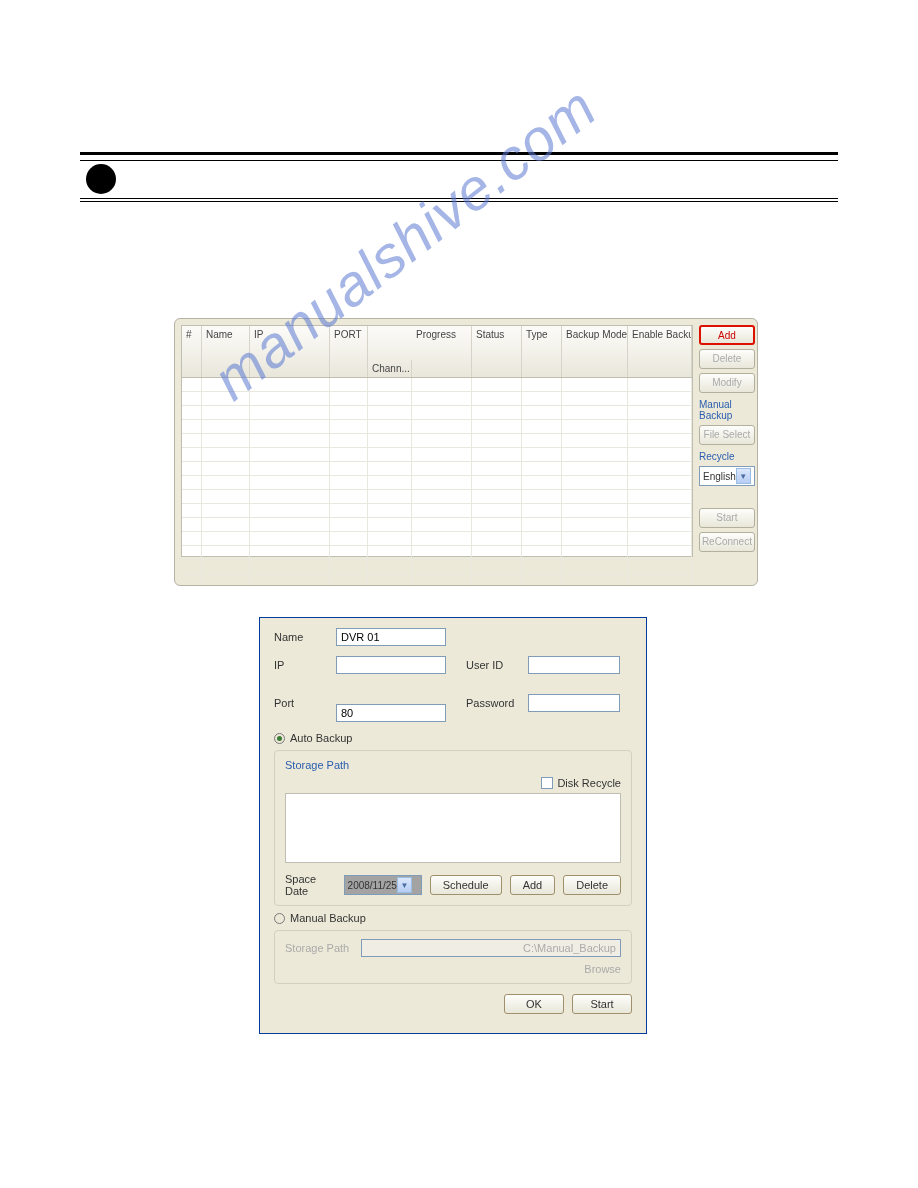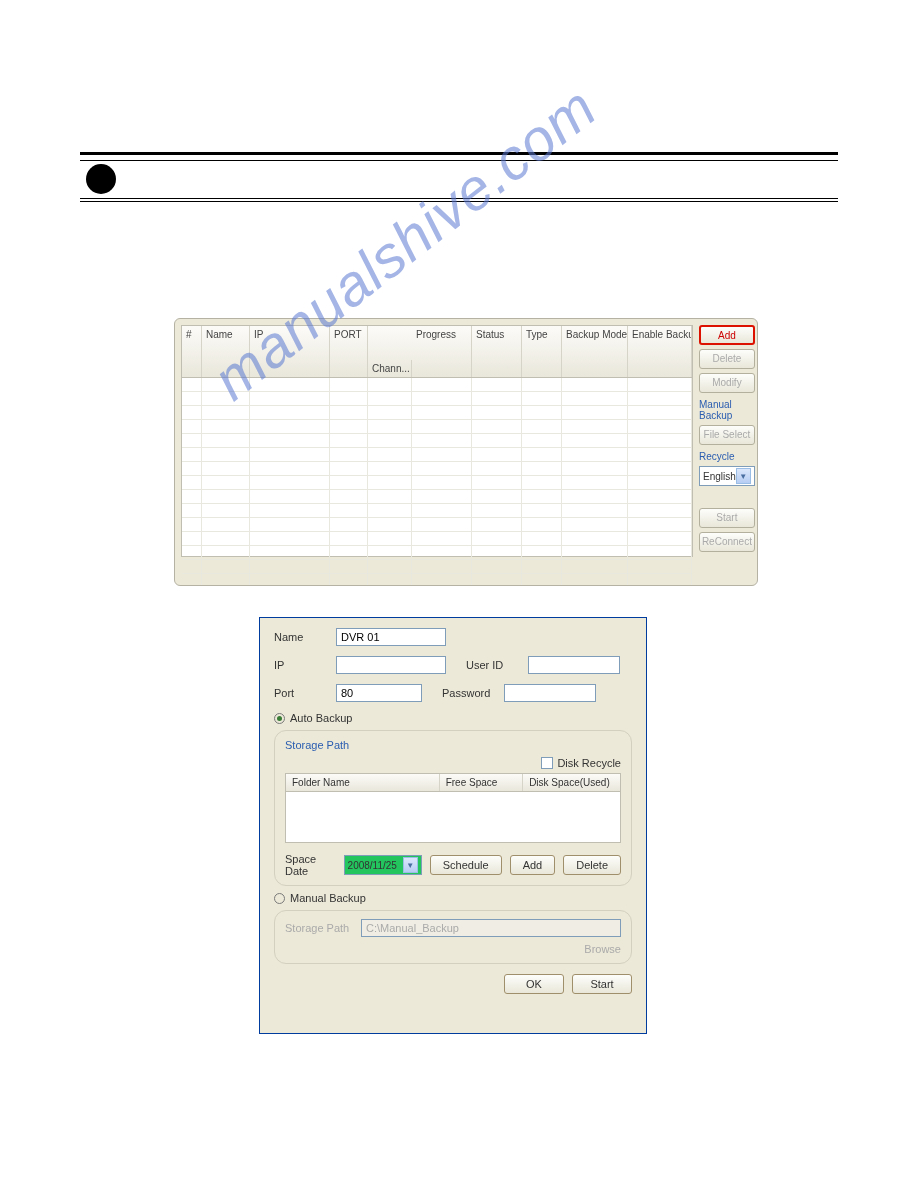--- a/index.html
+++ b/index.html
@@ -41,32 +41,32 @@
   .win2-titlebar .ttl { flex: 1; }
   .close-x { width: 18px; height: 16px; background: linear-gradient(#f58b6f,#d94320); border: 1px solid #b02d10; border-radius: 2px; display: flex; align-items: center; justify-content: center; color: #fff; font-size: 10px; font-weight: bold; }
   .win2-body { padding: 10px 14px; font-size: 11px; color: #333; }
   .frow { display: flex; align-items: center; margin-bottom: 10px; }
   .flab { width: 62px; }
   .flab2 { width: 62px; margin-left: 20px; }
   .fin { border: 1px solid #7f9db9; background: #fff; height: 18px; padding: 1px 4px; font-size: 11px; }
   .radio { display: flex; align-items: center; gap: 5px; margin: 6px 0; }
   .radio .dot { width: 11px; height: 11px; border: 1px solid #7a7a7a; border-radius: 50%; display: flex; align-items: center; justify-content: center; }
   .radio.checked .dot::after { content: ""; width: 5px; height: 5px; background: #3a7c36; border-radius: 50%; display: block; }
-  .section { border: 1px solid #d4d0c0; border-radius: 12px; padding: 8px 10px; margin-top: 2px; }
+  .section { border: 1px solid #d4d0c0; border-radius: 4px; padding: 8px 10px; margin-top: 2px; }
   .sec-title { color: #2a5db0; font-size: 11px; margin-bottom: 6px; }
   .chk { display: flex; align-items: center; gap: 4px; justify-content: flex-end; margin-bottom: 4px; }
   .chkbox { width: 12px; height: 12px; border: 1px solid #7f9db9; background: #fff; }
   .disk-table { border: 1px solid #c0beb0; background: #fff; height: 70px; font-size: 10px; }
   .dt-head { display: flex; background: linear-gradient(#fcfbf8,#e9e7db); border-bottom: 1px solid #c0beb0; }
   .dt-head .dc { padding: 3px 6px; border-right: 1px solid #d6d4c8; }
   .dt-row { display: flex; }
   .dt-row .dc { padding: 2px 6px; }
   .brow { display: flex; align-items: center; gap: 8px; margin-top: 10px; }
   .brow .btn2 { border: 1px solid #a08f6b; background: linear-gradient(#fdfdfb,#e9e7d9); border-radius: 3px; height: 20px; padding: 0 12px; font-size: 11px; display: flex; align-items: center; }
-  .date-in { border: 1px solid #7f9db9; background: #22c55e; height: 20px; width: 94px; display: flex; align-items: center; padding: 0 3px; justify-content: space-between; font-size: 10px; }
+  .date-in { border: 1px solid #7f9db9; background: #a3a3a3; height: 20px; width: 94px; display: flex; align-items: center; padding: 0 3px; font-size: 10px; }
   .date-in .arrow { width: 15px; height: 16px; background: linear-gradient(#dbe7fb,#b6cdf3); border: 1px solid #9abde6; display: flex; align-items: center; justify-content: center; color: #4a6da0; font-size: 8px; }
   .section.dis { color: #aaa; }
   .section.dis .fin { background: #f0eee4; color: #aaa; }
   .foot { display: flex; justify-content: flex-end; gap: 8px; margin-top: 10px; }
   .foot .btn2 { width: 60px; justify-content: center; text-align:center; border: 1px solid #a08f6b; background: linear-gradient(#fdfdfb,#e9e7d9); border-radius: 3px; height: 20px; font-size: 11px; display:flex; align-items:center; }
 </style>
 </head>
 <body>
 
 <div class="page-rule rule1"></div>
@@ -300,42 +300,37 @@
       <input class="fin" style="width: 110px;" value="DVR 01">
     </div>
     <div class="frow">
       <span class="flab">IP</span>
       <input class="fin" style="width: 110px;" value="">
       <span class="flab2">User ID</span>
       <input class="fin" style="width: 92px;" value="">
     </div>
     <div class="frow">
       <span class="flab">Port</span>
-      <input class="fin" style="width: 86px;" value="80">
+      <input class="fin" style="width: 110px; margin-top: 20px;" value="80">
       <span class="flab2">Password</span>
       <input class="fin" style="width: 92px;" type="password" value="">
     </div>
 
     <div class="radio checked">
       <span class="dot"></span>
       <span>Auto Backup</span>
     </div>
 
     <div class="section">
       <div class="sec-title">Storage Path</div>
       <div class="chk">
         <span class="chkbox"></span>
         <span>Disk Recycle</span>
       </div>
       <div class="disk-table">
-        <div class="dt-head">
-          <div class="dc" style="width:46%">Folder Name</div>
-          <div class="dc" style="width:25%">Free Space</div>
-          <div class="dc" style="width:29%;border-right:none">Disk Space(Used)</div>
-        </div>
       </div>
       <div class="brow">
         <span style="width:62px">Space Date</span>
         <div class="date-in">
           <span>2008/11/25</span>
           <span class="arrow">▼</span>
         </div>
         <div class="btn2">Schedule</div>
         <div class="btn2">Add</div>
         <div class="btn2">Delete</div>
@@ -343,21 +338,21 @@
     </div>
 
     <div class="radio">
       <span class="dot"></span>
       <span>Manual Backup</span>
     </div>
 
     <div class="section dis">
       <div class="frow" style="margin-bottom:6px">
         <span class="flab" style="width:76px">Storage Path</span>
-        <input class="fin" style="flex: 1 1 0%;" disabled="" value="C:\Manual_Backup">
+        <input class="fin" style="flex: 1 1 0%; text-align: right;" disabled="" value="C:\Manual_Backup">
       </div>
       <div style="display:flex;justify-content:flex-end">
         <div class="btn2" style="color:#aaa">Browse</div>
       </div>
     </div>
 
     <div class="foot">
       <div class="btn2">OK</div>
       <div class="btn2">Start</div>
     </div>

